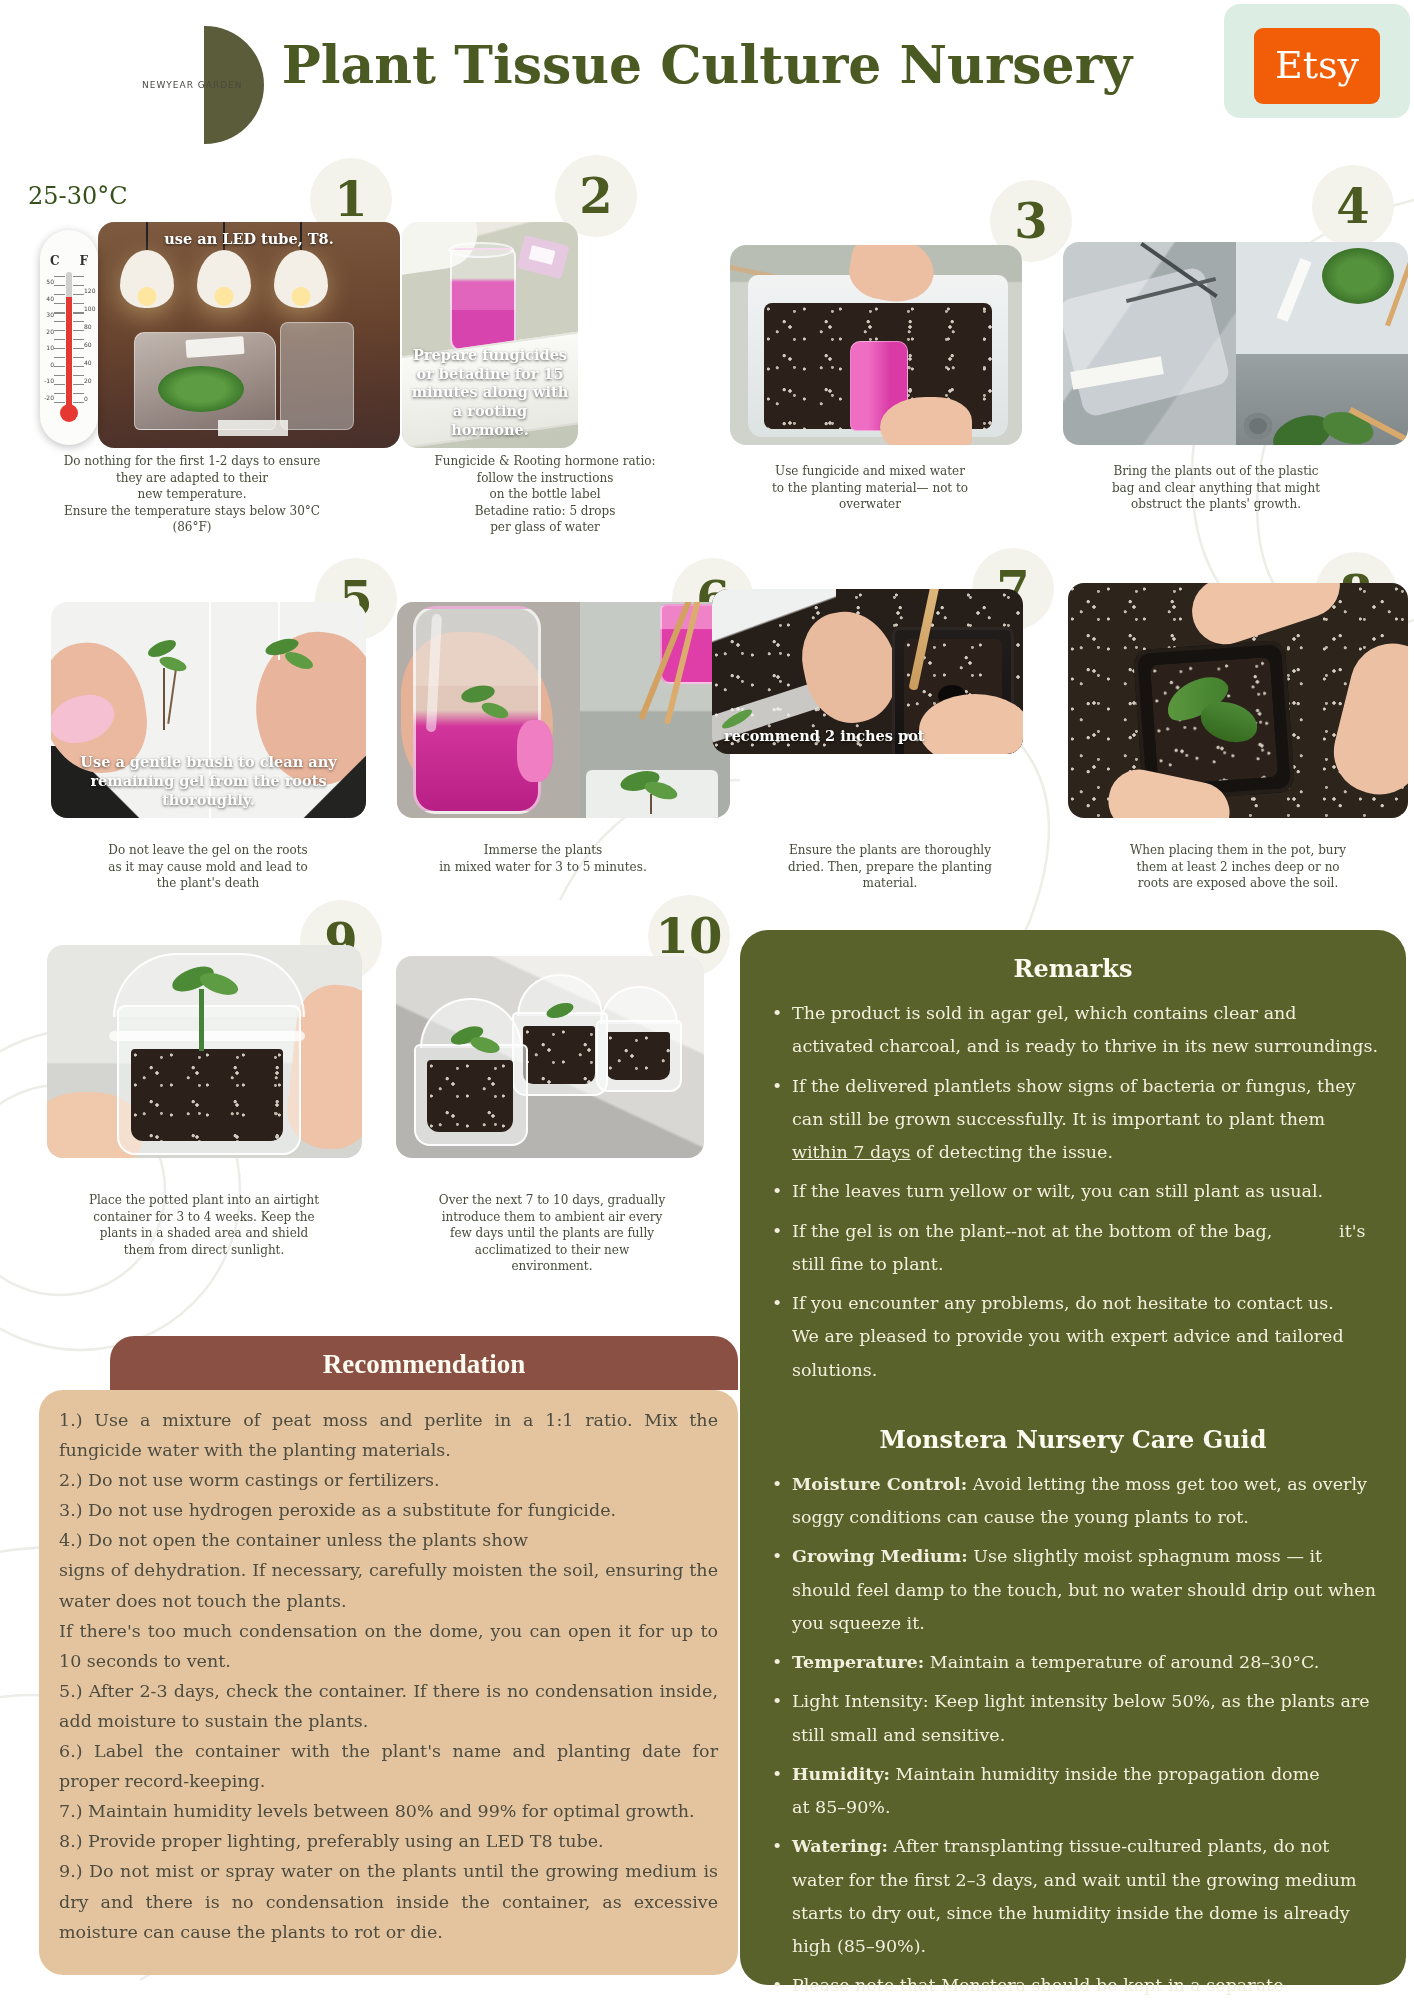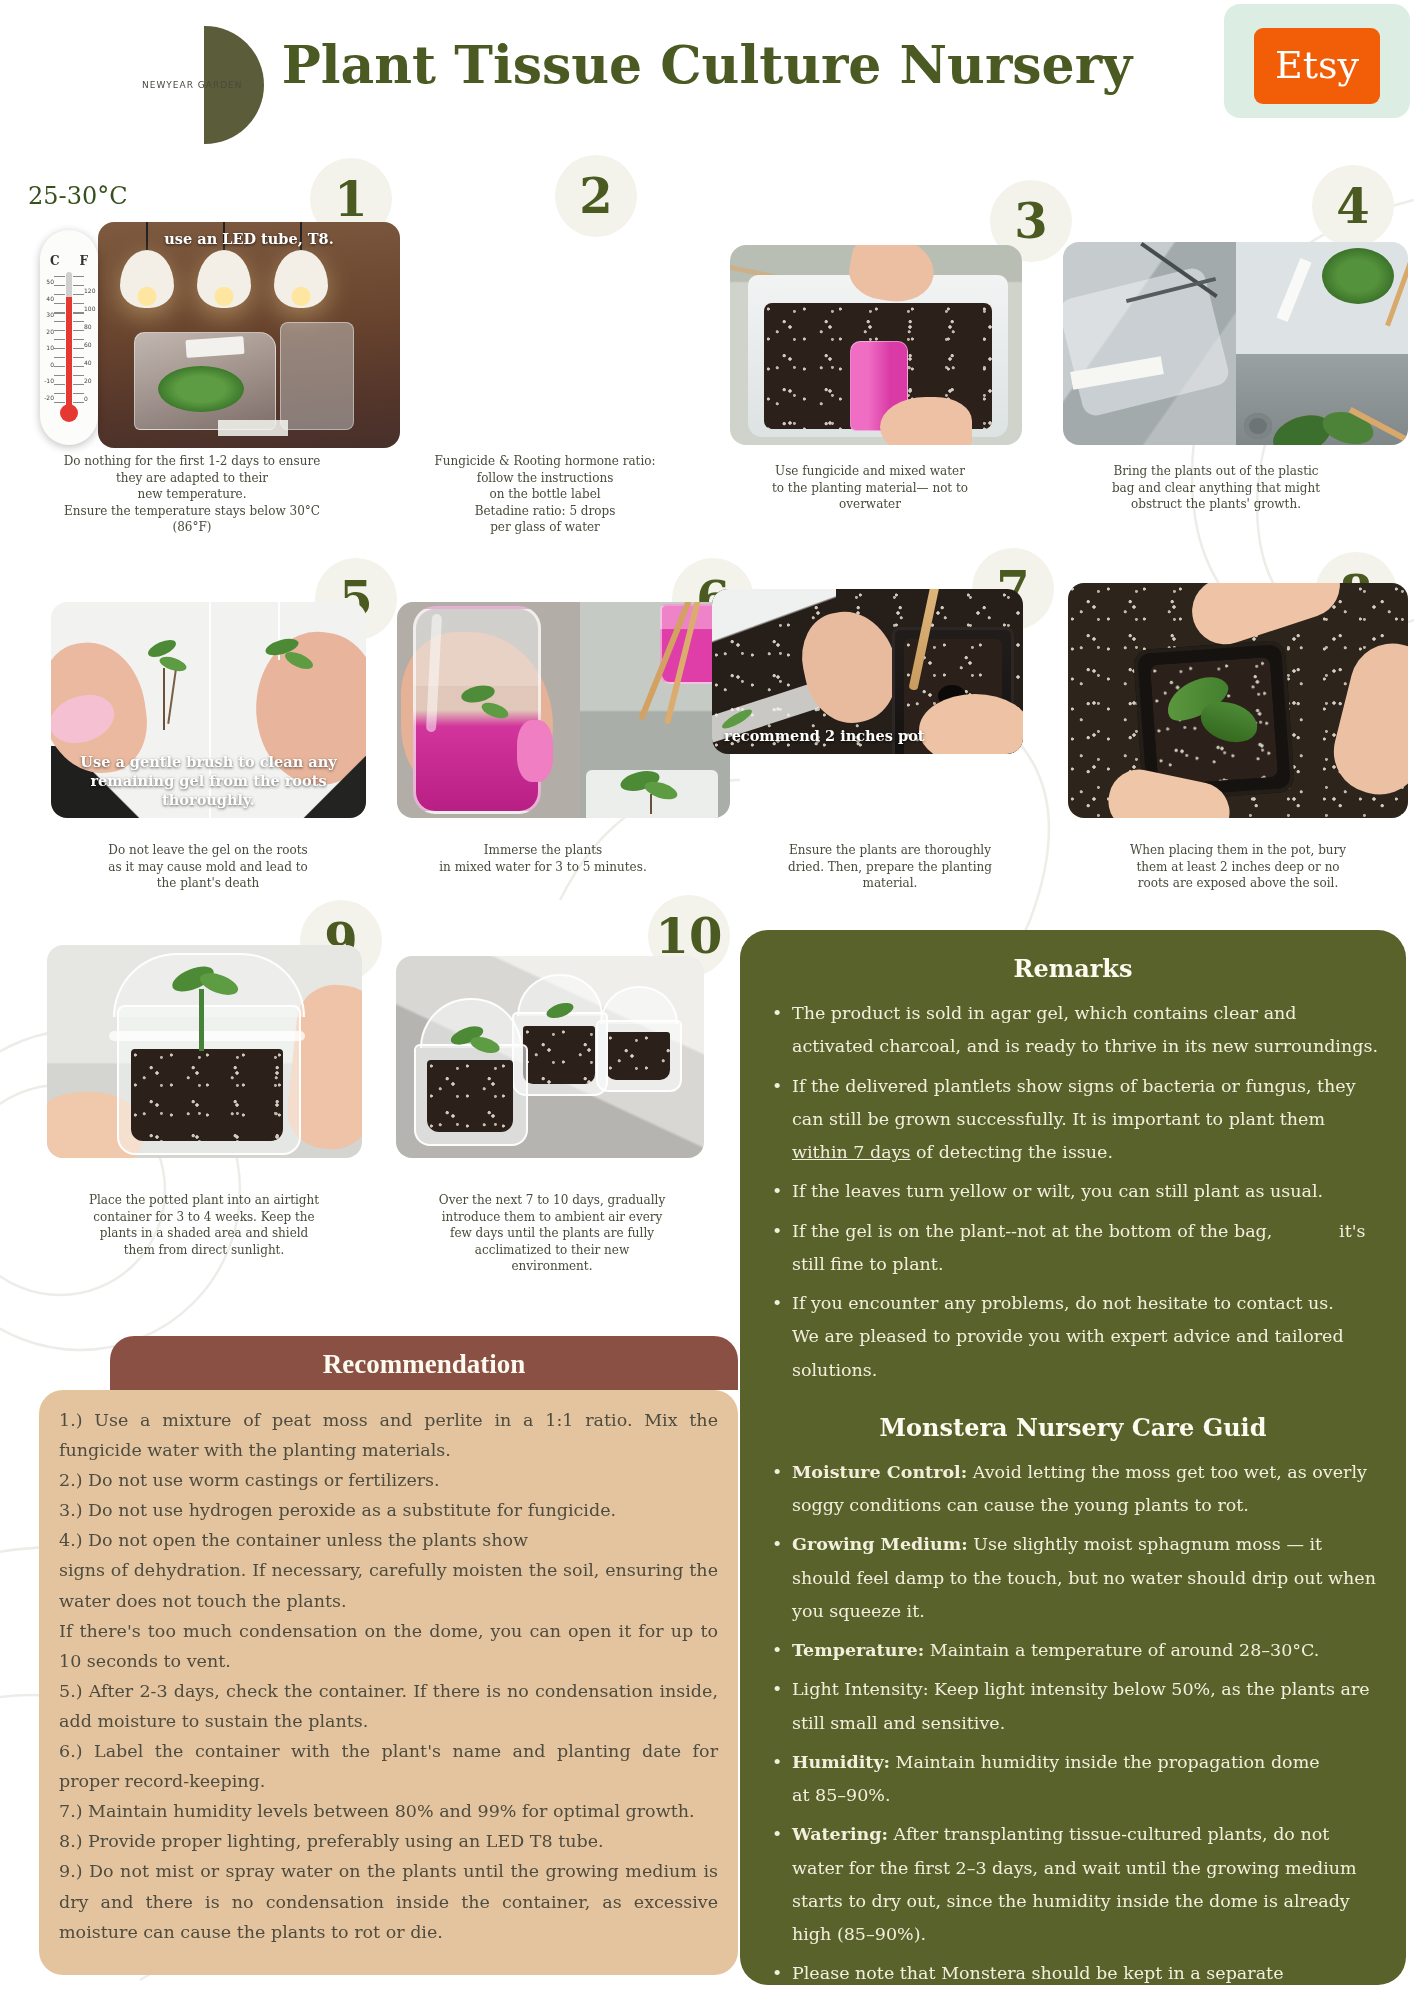--- a/index.html
+++ b/index.html
@@ -115,20 +115,31 @@
     <div class="ab" style="left:10px;top:24px;font-size:12px;font-weight:700;color:#333;">C</div>
     <div class="ab" style="right:10px;top:24px;font-size:12px;font-weight:700;color:#333;">F</div>
     <div class="ab" style="left:26px;top:42px;width:6px;height:140px;background:linear-gradient(180deg,#cfcfcf 0 18%,#e63832 18% 100%);border-radius:3px;"></div>
     <div class="ab" style="left:20px;top:174px;width:18px;height:18px;background:#e63832;border-radius:50%;"></div>
     <div class="ab" style="left:14px;top:46px;width:11px;height:128px;background:repeating-linear-gradient(180deg,#888 0 1.5px,transparent 1.5px 9px);"></div>
     <div class="ab" style="right:14px;top:46px;width:11px;height:128px;background:repeating-linear-gradient(180deg,#888 0 1.5px,transparent 1.5px 9px);"></div>
     <div class="ab" style="left:2px;top:44px;width:12px;font-family:'DejaVu Sans',sans-serif;font-size:6px;line-height:16.5px;text-align:right;color:#444;">50 40 30 20 10 0 -10 -20</div>
     <div class="ab" style="right:1px;top:52px;width:13px;font-family:'DejaVu Sans',sans-serif;font-size:6px;line-height:18px;text-align:left;color:#444;">120 100 80 60 40 20 0</div>
   </div>
 
+  <div class="photo" style="left:402px;top:222px;width:176px;height:226px;background:linear-gradient(165deg,#ece9e2 0 12%,#cdd0c0 13% 55%,#c2c6b6 100%);">
+    <div class="ab" style="left:-14px;top:-16px;width:90px;height:64px;background:#f5f5f0;border-radius:0 0 36px 4px;transform:rotate(-8deg);"></div>
+    <div class="ab" style="left:118px;top:18px;width:46px;height:34px;background:#e6c9e0;border-radius:4px;transform:rotate(14deg);"></div>
+    <div class="ab" style="left:128px;top:26px;width:24px;height:14px;background:rgba(255,255,255,.85);transform:rotate(14deg);"></div>
+    <div class="ab" style="left:48px;top:26px;width:62px;height:100px;border:2px solid rgba(255,255,255,.75);border-radius:8px 8px 12px 12px;background:linear-gradient(180deg,rgba(252,252,254,.3) 0 28%,#e164bd 32% 60%,#d844ae 60% 100%);"></div>
+    <div class="ab" style="left:46px;top:20px;width:62px;height:12px;border:2px solid rgba(255,255,255,.7);border-radius:50%;background:rgba(250,250,252,.25);"></div>
+    <div class="ab" style="left:-16px;top:122px;width:212px;height:92px;background:linear-gradient(180deg,#fafaf7,#e8e8e2);border-radius:16px;transform:rotate(-8deg);box-shadow:inset 0 0 0 2px rgba(210,210,200,.5);"></div>
+    <div class="photo-overlay" style="bottom:8px;">Prepare fungicides or betadine for 15
+minutes along with a rooting
+hormone.</div>
+  </div>
 
   <div class="photo" style="left:730px;top:245px;width:292px;height:200px;background:linear-gradient(180deg,#b9beb4 0 18%,#cfd3cb 19% 100%);">
     <div class="ab" style="left:-6px;top:28px;width:90px;height:5px;background:#cbb089;transform:rotate(12deg);"></div>
     <div class="ab" style="left:18px;top:30px;width:260px;height:162px;background:linear-gradient(180deg,#f2f4f4,#dde2e3);border-radius:10px 10px 14px 14px;"></div>
     <div class="ab soil" style="left:34px;top:58px;width:228px;height:126px;border-radius:8px;"></div>
     <div class="ab" style="left:120px;top:-8px;width:84px;height:64px;background:#ecbfa3;border-radius:42% 58% 55% 45%;transform:rotate(10deg);"></div>
     <div class="ab" style="left:120px;top:96px;width:56px;height:88px;background:linear-gradient(90deg,#ef6ec4 0 30%,#d93aa6 70%);border:1px solid rgba(255,255,255,.4);border-radius:10px 10px 6px 6px;"></div>
     <div class="ab" style="left:150px;top:152px;width:92px;height:60px;background:#eec0a4;border-radius:50% 40% 30% 50%;"></div>
   </div>
 
@@ -292,21 +303,21 @@
 environment.</div>
 
   <div class="remarks-panel">
     <div class="panel-title">Remarks</div>
     <div class="g-bullet"><span>The product is sold in agar gel, which contains clear and activated charcoal, and is ready to thrive in its new surroundings.</span></div>
     <div class="g-bullet"><span>If the delivered plantlets show signs of bacteria or fungus, they can still be grown successfully. It is important to plant them </span><u>within 7 days</u><span> of detecting the issue.</span></div>
     <div class="g-bullet"><span>If the leaves turn yellow or wilt, you can still plant as usual.</span></div>
     <div class="g-bullet"><span>If the gel is on the plant--not at the bottom of the bag,            it's still fine to plant.</span></div>
     <div class="g-bullet"><span>If you encounter any problems, do not hesitate to contact us.    We are pleased to provide you with expert advice and tailored solutions.</span></div>
 
-    <div class="panel-title" style="margin-top:26px;">Monstera Nursery Care Guid</div>
+    <div class="panel-title" style="margin-top:38px;">Monstera Nursery Care Guid</div>
     <div class="g-bullet"><b>Moisture Control:</b><span> Avoid letting the moss get too wet, as overly soggy conditions can cause the young plants to rot.</span></div>
     <div class="g-bullet"><b>Growing Medium:</b><span> Use slightly moist sphagnum moss — it should feel damp to the touch, but no water should drip out when you squeeze it.</span></div>
     <div class="g-bullet"><b>Temperature:</b><span> Maintain a temperature of around 28–30°C.</span></div>
     <div class="g-bullet"><b></b><span>Light Intensity: Keep light intensity below 50%, as the plants are still small and sensitive.</span></div>
     <div class="g-bullet"><b>Humidity:</b><span> Maintain humidity inside the propagation dome          at 85–90%.</span></div>
     <div class="g-bullet"><b>Watering:</b><span> After transplanting tissue-cultured plants, do not water for the first 2–3 days, and wait until the growing medium starts to dry out, since the humidity inside the dome is already high (85–90%).</span></div>
     <div class="g-bullet"><b></b><span>Please note that Monstera should be kept in a separate propagation area from other plants, as this makes it easier to control humidity levels.</span></div>
   </div>
 
   <div class="rec-header">Recommendation</div>

